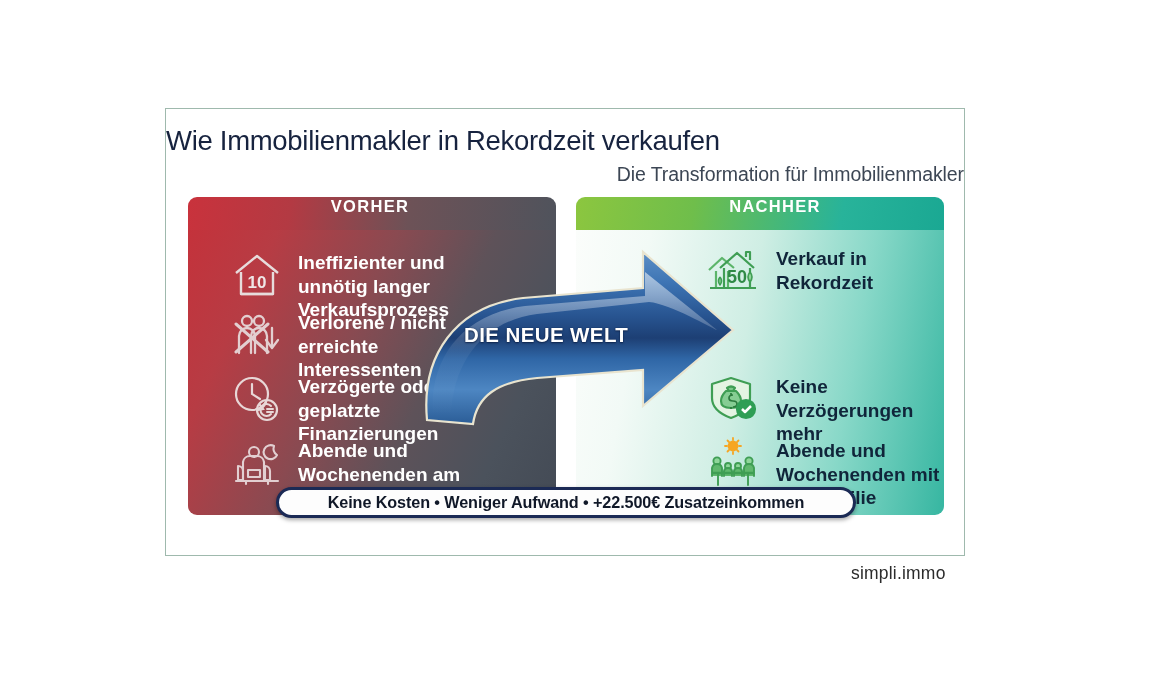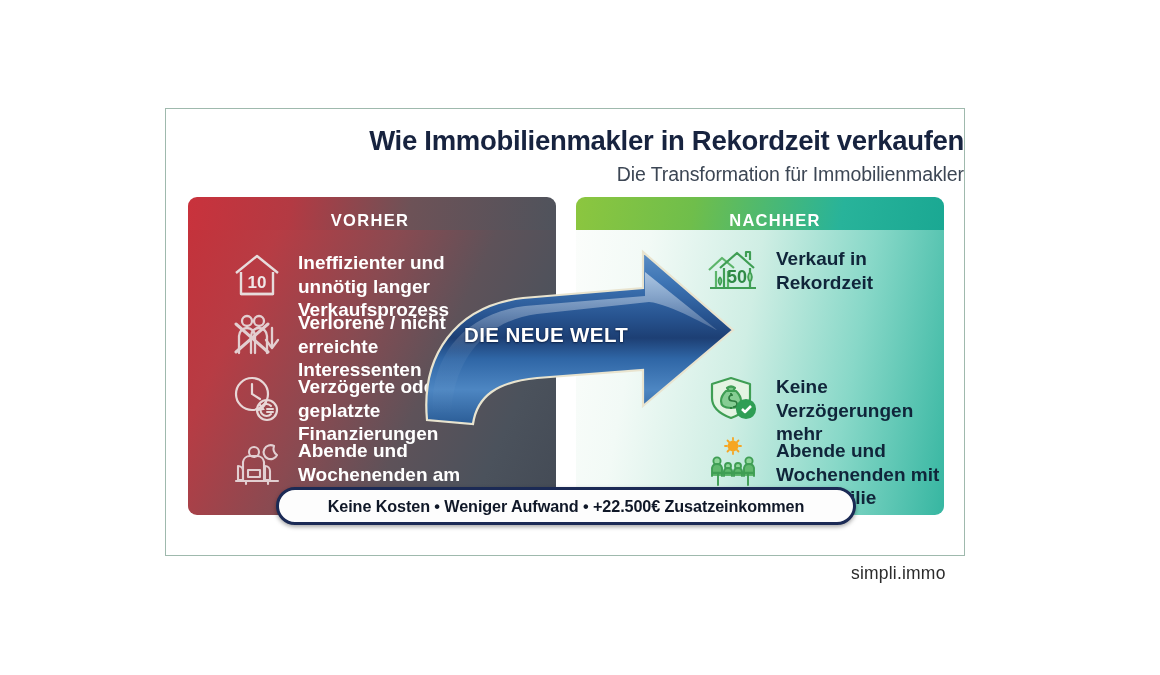--- a/index.html
+++ b/index.html
@@ -16,42 +16,42 @@
     position: absolute; left: 165px; top: 108px;
     width: 800px; height: 448px;
     background: #ffffff;
     border: 1.5px solid #9fb9ad;
     box-shadow: 0 0 0 1px #ffffff inset;
   }
 
   
   #title {
     position: absolute; left: 0; top: 16px; width: 100%;
-    text-align: right;
-    font-size: 27.5px; font-weight: bold; color: #17233f;
+    text-align: left;
+    font-size: 27.5px; font-weight: normal; color: #17233f;
     letter-spacing: -0.3px;
   }
   #subtitle {
     position: absolute; left: 0; top: 54px; width: 100%;
     text-align: right;
     font-size: 19.5px; font-weight: normal; color: #3c4654;
     letter-spacing: -0.1px;
   }
 
   
   .panel {
     position: absolute; top: 88px; width: 368px; height: 318px;
     border-radius: 9px; overflow: hidden;
   }
   #panel-before { left: 22px; }
   #panel-after  { left: 410px; }
 
   .panel-head {
     position: relative; height: 33px;
-    display: flex; align-items: flex-end; justify-content: center;
+    display: flex; align-items: flex-start; justify-content: center;
   }
   #panel-before .panel-head {
     background: linear-gradient(100deg, #c9323c 0%, #b33a43 28%, #6d5257 60%, #4f535c 100%);
   }
   #panel-after .panel-head {
     background: linear-gradient(100deg, #8cc63f 0%, #6fbe4b 32%, #28b39a 72%, #1aa893 100%);
   }
   .panel-head-label {
     color: #ffffff; font-size: 16.5px; font-weight: bold;
     letter-spacing: 1.3px;
@@ -99,21 +99,21 @@
     position: absolute; left: 298px; top: 214px; z-index: 7;
     width: 230px; text-align: left;
     color: #ffffff; font-size: 20.5px; font-weight: bold;
     letter-spacing: 0.4px;
     text-shadow: 0 1px 2px rgba(8,26,60,.75), 0 0 1px rgba(8,26,60,.9);
   }
 
   
   #banner {
     position: absolute; left: 110px; top: 378px;
-    width: 580px; height: 38px; z-index: 8;
+    width: 580px; height: 31px; z-index: 8;
     background: #fdfdfd;
     border: 3px solid #1b2a55;
     border-radius: 19px;
     display: flex; align-items: center; justify-content: center;
     box-shadow: 0 2px 4px rgba(0,0,0,.35);
   }
   #banner-text {
     font-size: 16.2px; font-weight: bold; color: #101828;
     letter-spacing: -0.1px;
   }

